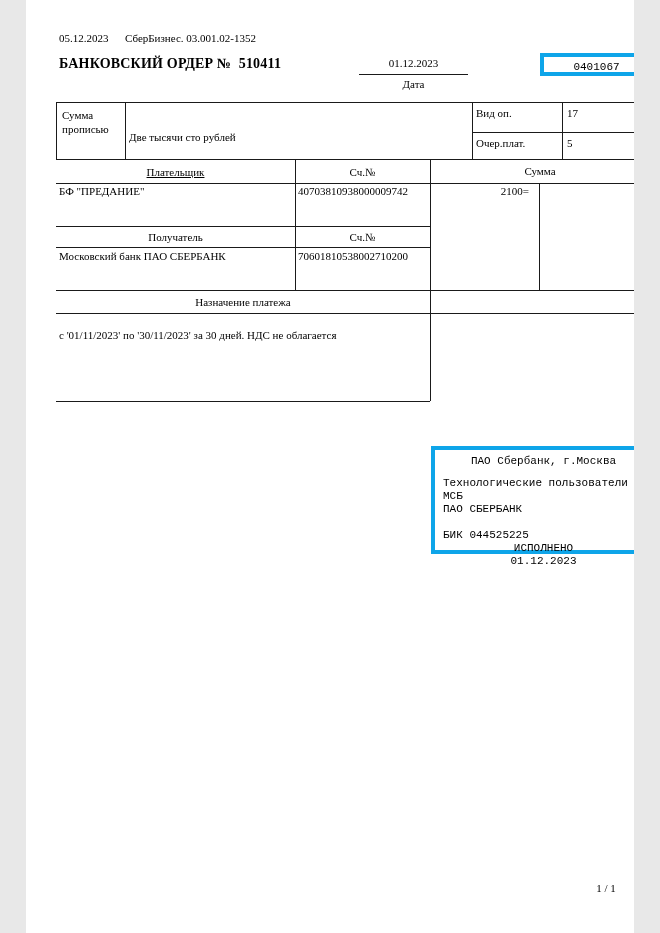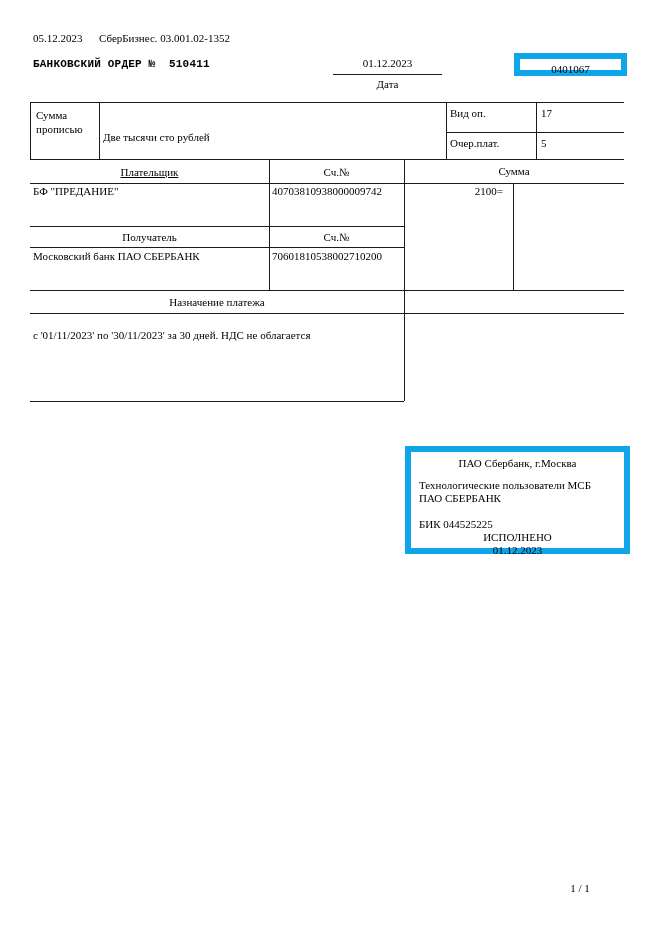--- a/index.html
+++ b/index.html
@@ -1,35 +1,35 @@
 <!DOCTYPE html>
 <html><head>
 <meta charset="utf-8">
 <style>
   html, body { margin: 0; padding: 0; background: #e8e8e8; }
   .page {
     position: relative;
-    width: 660px;
+    width: 608px;
     height: 933px;
     margin: 0 auto;
     background: #ffffff;
     font-family: "Liberation Serif", "DejaVu Serif", serif;
     font-size: 11px;
     color: #000000;
     overflow: hidden;
   }
   .t { position: absolute; white-space: pre; line-height: 14px; }
   .c { text-align: center; }
   .r { text-align: right; }
   .b { font-weight: bold; }
   .wrap { white-space: normal; }
   .hl { position: absolute; height: 1px; background: #1a1a1a; }
   .vl { position: absolute; width: 1px; background: #1a1a1a; }
-  .box { position: absolute; border: 6px solid #0ea5e9; box-sizing: border-box; }
-  .title { font-size: 11px; letter-spacing: 0.2px; font-family: Liberation Mono, monospace; }
+  .box { position: absolute; border: 4px solid #0ea5e9; box-sizing: border-box; font-family: Liberation Mono, monospace; }
+  .title { font-size: 14px; letter-spacing: 0.2px; }
   .stamp { padding: 5px 8px; }
   .stamp div { line-height: 13px; }
   .sp9  { height: 9px; }
   .sp13 { height: 13px; }
 </style>
 </head>
 <body>
 
 <div class="page">
 

